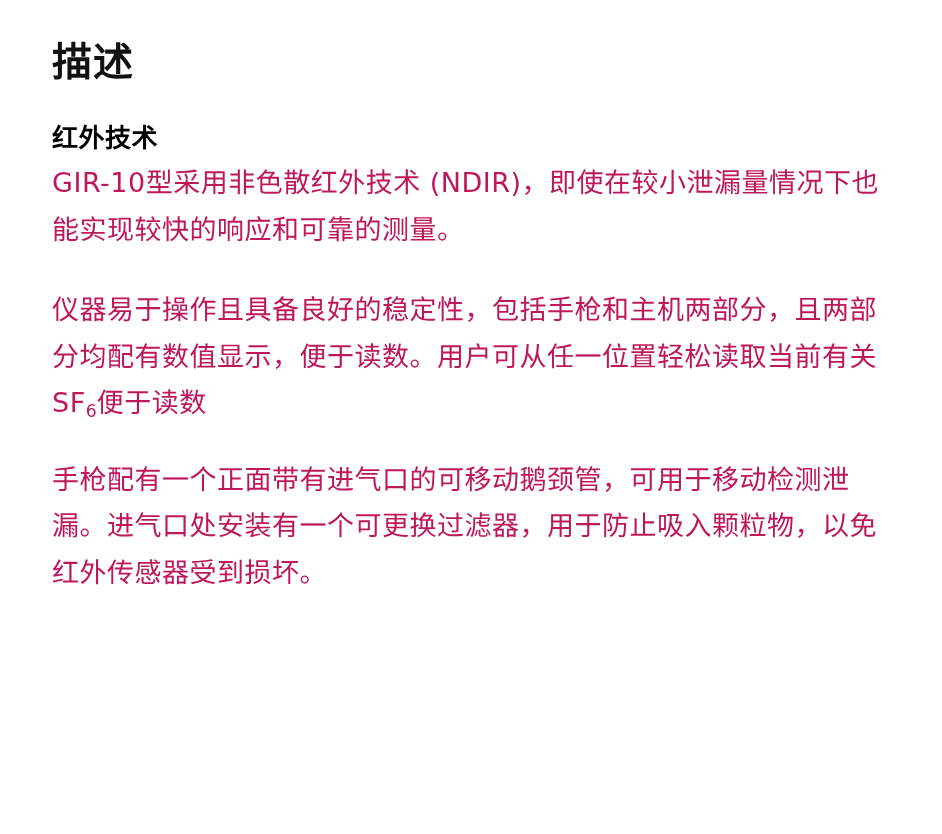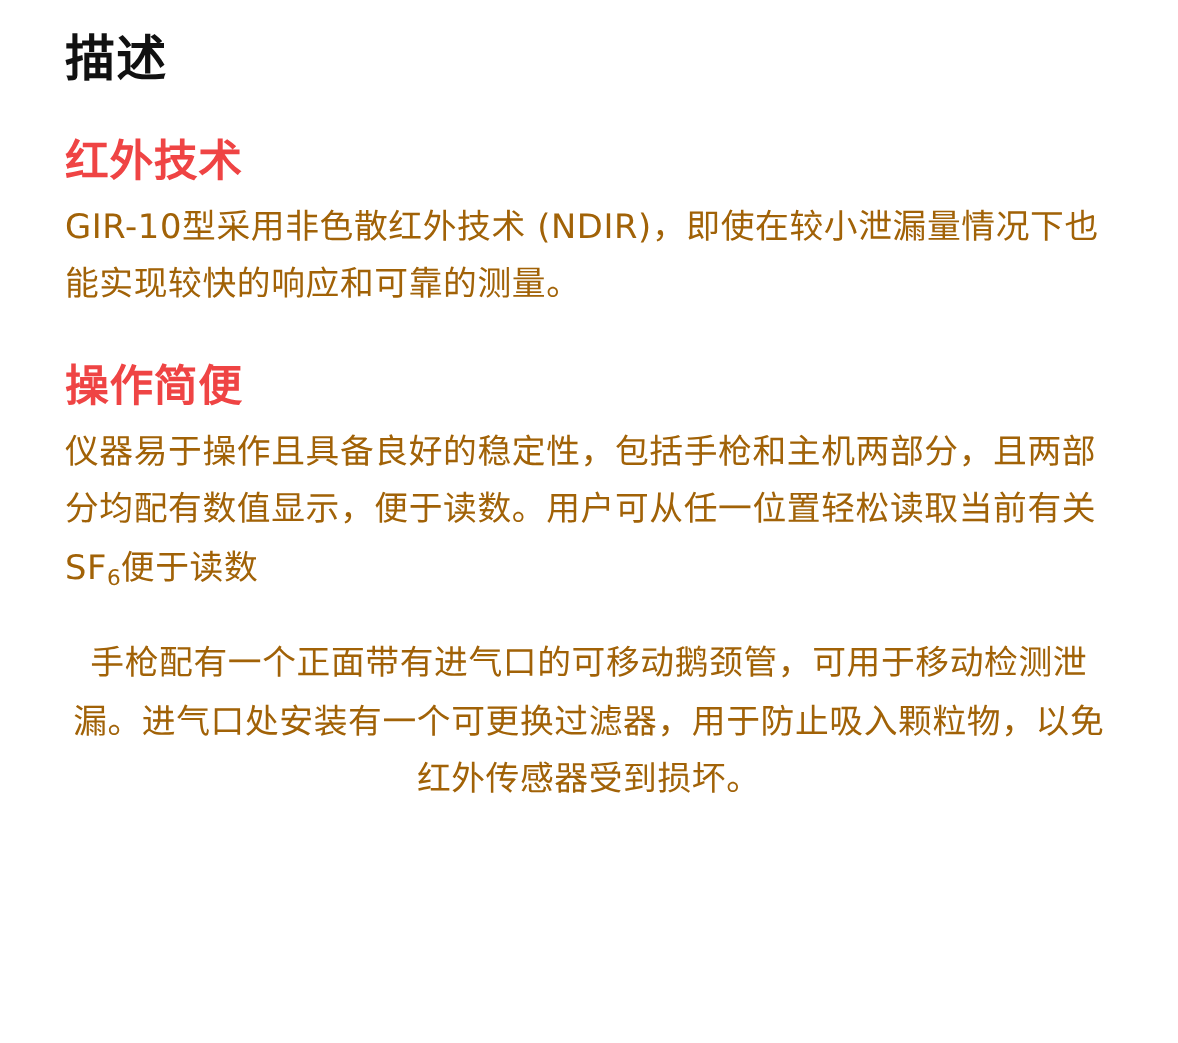--- a/index.html
+++ b/index.html
@@ -12,21 +12,21 @@
     width: 942px;
     height: 834px;
     font-family: "DejaVu Sans", "Liberation Sans", sans-serif;
     color: #1a1a1a;
     overflow: hidden;
   }
   .page {
     box-sizing: border-box;
     width: 942px;
     height: 834px;
-    padding: 24px 52px 0 52px;
+    padding: 38px 52px 0 52px;
     background: #ffffff;
   }
   .doc-title {
     font-size: 40px;
     font-weight: 700;
     line-height: 1.2;
     letter-spacing: 1px;
     margin: 0 0 34px 0;
     color: #111111;
   }
@@ -34,37 +34,36 @@
     font-size: 27px;
     line-height: 1.72;
     margin: 0 0 40px 0;
     letter-spacing: 0.5px;
     color: #1a1a1a;
   }
   .section {
     margin: 0 0 34px 0;
   }
   .section-heading {
-    font-size: 35px;
+    font-size: 26px;
     font-weight: 700;
     line-height: 1.4;
     margin: 0 0 4px 0;
     letter-spacing: 0.5px;
-    color: #ef4444;
+    color: #000000;
   }
   .section-body {
     font-size: 27px;
     line-height: 1.72;
     margin: 0;
     letter-spacing: 0.5px;
-    color: #a16207;
+    color: #be185d;
   }
   .section-body + .section-body {
     margin-top: 30px;
-    text-align: center;
   }
   .sub {
     font-size: 0.64em;
     vertical-align: -0.28em;
     letter-spacing: 0;
   }
 </style>
 </head>
 <body>
 
@@ -72,20 +71,19 @@
 
   <h1 class="doc-title">描述</h1>
 
 
   <section class="section">
     <h2 class="section-heading">红外技术</h2>
     <p class="section-body">GIR-10型采用非色散红外技术  (NDIR)，即使在较小泄漏量情况下也能实现较快的响应和可靠的测量。</p>
   </section>
 
   <section class="section">
-    <h2 class="section-heading">操作简便</h2>
     <p class="section-body">
       <span>仪器易于操作且具备良好的稳定性，包括手枪和主机两部分，且两部分均配有数值显示，便于读数。用户可从任一位置轻松读取当前有关SF</span><span class="sub">6</span><span>便于读数</span>
     </p>
     <p class="section-body">手枪配有一个正面带有进气口的可移动鹅颈管，可用于移动检测泄漏。进气口处安装有一个可更换过滤器，用于防止吸入颗粒物，以免红外传感器受到损坏。</p>
   </section>
 
 </div>
 
 </body></html>

